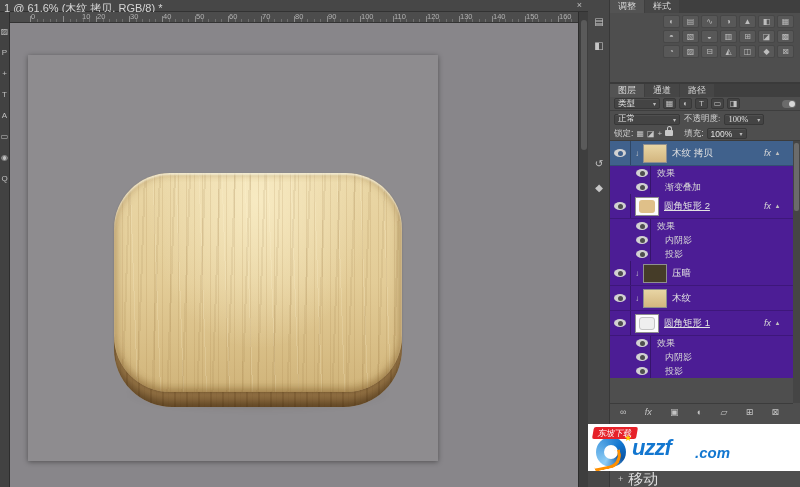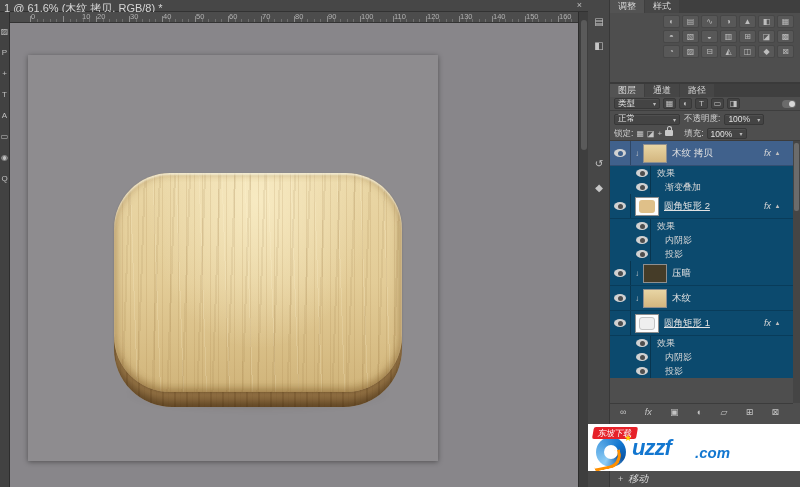--- a/index.html
+++ b/index.html
@@ -75,28 +75,28 @@
       color:#e0e0e0;font-size:8.5px;padding:0 3px;height:11px;box-sizing:border-box;cursor:pointer;}
   .dd.kind{width:46px;}
   .dd.blend{width:66px;}
   .dd.val{width:40px;}
   .ddarrow{font-size:6px;color:#bbb;margin-left:2px;}
   .ficon{width:13px;height:11px;background:#444;border:1px solid #383838;color:#c2c2c2;font-size:8px;
          line-height:10px;text-align:center;border-radius:2px;box-sizing:border-box;cursor:pointer;}
   .ftoggle{margin-left:auto;width:14px;height:8px;background:#6b6b6b;border-radius:4px;position:relative;cursor:pointer;}
   .ftoggle::after{content:"";position:absolute;right:1px;top:1px;width:6px;height:6px;border-radius:50%;background:#d8d8d8;}
   .blendrow{position:absolute;left:0;top:111px;width:190px;height:16px;display:flex;align-items:center;
-            gap:4px;padding:0 4px;box-sizing:border-box;background:#4e4e4e;}
+            gap:4px;padding:0 4px;box-sizing:border-box;background:#4e4e4e;font-family:Liberation Serif, serif;}
   .lockrow{position:absolute;left:0;top:127px;width:190px;height:14px;display:flex;align-items:center;
            gap:3px;padding:0 4px;box-sizing:border-box;background:#4e4e4e;border-bottom:1px solid #3c3c3c;}
   .slabel{font-size:8.5px;color:#cfcfcf;white-space:nowrap;}
   .licon{font-size:8px;color:#c6c6c6;}
   
   .layerlist{position:absolute;left:0;top:141px;width:190px;height:262px;background:#4e4e4e;}
-  .lrow{display:flex;align-items:center;width:183px;background:#0c4a6e;box-sizing:border-box;
+  .lrow{display:flex;align-items:center;width:183px;background:#4c1d95;box-sizing:border-box;
         padding-right:9px;cursor:pointer;}
   .lrow.main{height:25px;border-bottom:1px solid rgba(0,0,0,.18);}
   .lrow.sub{height:14px;}
   .lrow.selected{background:#40618c;}
   .eyecell{width:20px;align-self:stretch;display:flex;align-items:center;justify-content:center;
            border-right:1px solid rgba(0,0,0,.28);flex:none;}
   .sub .eyecell{margin-left:24px;width:16px;}
   .eye{width:12px;height:8px;border-radius:50%;background:#d2d2d2;position:relative;display:inline-block;}
   .eye::after{content:"";position:absolute;left:3.5px;top:1.5px;width:5px;height:5px;border-radius:50%;background:#4e4e4e;}
   .selected .eye::after{background:#40618c;}
@@ -125,21 +125,21 @@
   .lscroll{position:absolute;right:0;top:0;width:7px;height:262px;background:#454545;}
   .lthumb{position:absolute;left:1px;top:2px;width:5px;height:68px;background:#6b6b6b;border-radius:2px;}
   .layfooter{position:absolute;left:0;top:403px;width:183px;height:17px;display:flex;align-items:center;
              justify-content:space-between;padding:0 14px 0 10px;background:#4e4e4e;
              border-top:1px solid #3c3c3c;box-sizing:border-box;}
   .fticon{font-size:9px;color:#c3c3c3;cursor:pointer;}
   .fticon.it{font-style:italic;}
   .historyrow{position:absolute;left:0;top:471px;width:190px;height:16px;display:flex;align-items:center;
               gap:5px;padding-left:8px;box-sizing:border-box;background:#4e4e4e;}
   .hicon{font-size:9px;color:#c6c6c6;}
-  .hlabel{font-size:10px;color:#ddd;font-style:italic;}
+  .hlabel{font-size:15px;color:#ddd;}
   
   .watermark{position:absolute;left:588px;top:424px;width:212px;height:47px;background:#fff;z-index:5;}
   .ribbon{position:absolute;left:5px;top:3px;background:#e62129;color:#fff;font-size:8.5px;line-height:12px;
           padding:0 5px;border-radius:2px;transform:skewX(-10deg);}
   .swirl{position:absolute;left:8px;top:13px;width:30px;height:30px;border-radius:50%;
          background:conic-gradient(from 210deg,#8ecdf5,#1377d0 55%,#0a55a5 75%,#8ecdf5);}
   .swirl::before{content:"";position:absolute;left:8px;top:8px;width:14px;height:14px;border-radius:50%;background:#fff;}
   .swirl::after{content:"";position:absolute;left:-3px;bottom:-2px;width:26px;height:14px;
         border:3px solid #ff9000;border-top:none;border-left:none;border-radius:0 0 14px 4px;transform:rotate(-12deg);}
   .star{position:absolute;left:36px;top:9px;color:#ffcd00;font-size:9px;}

